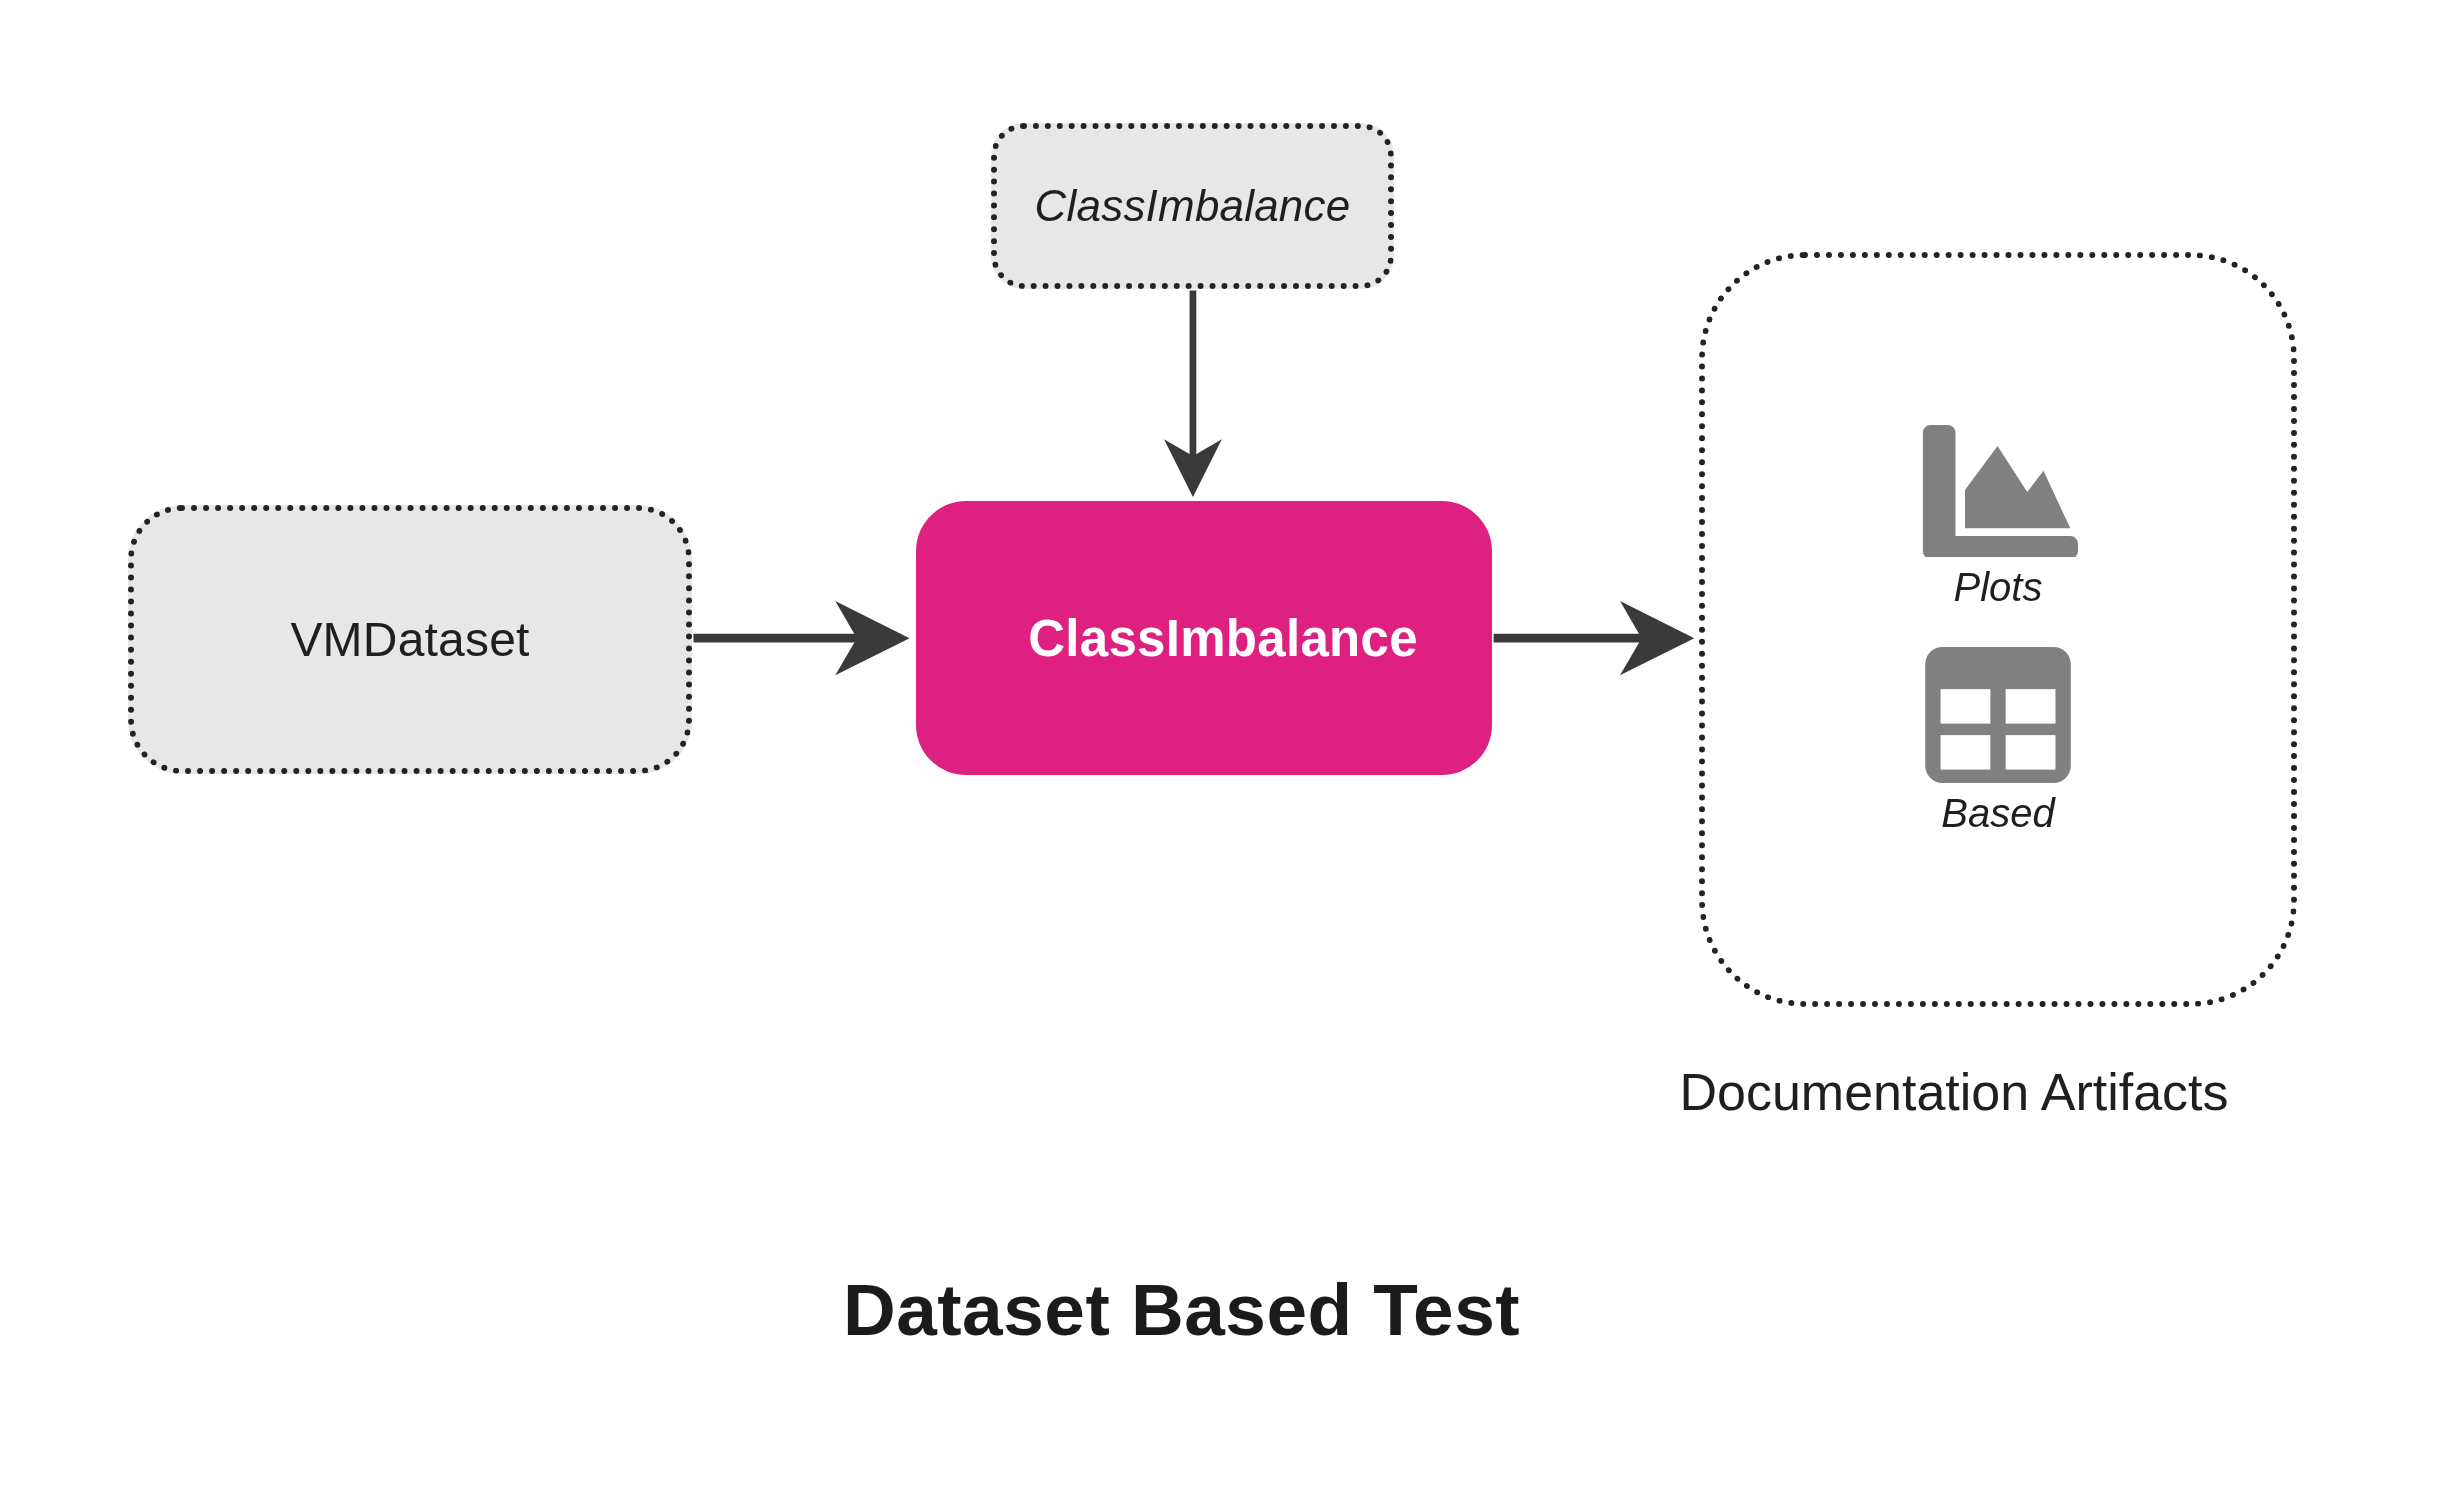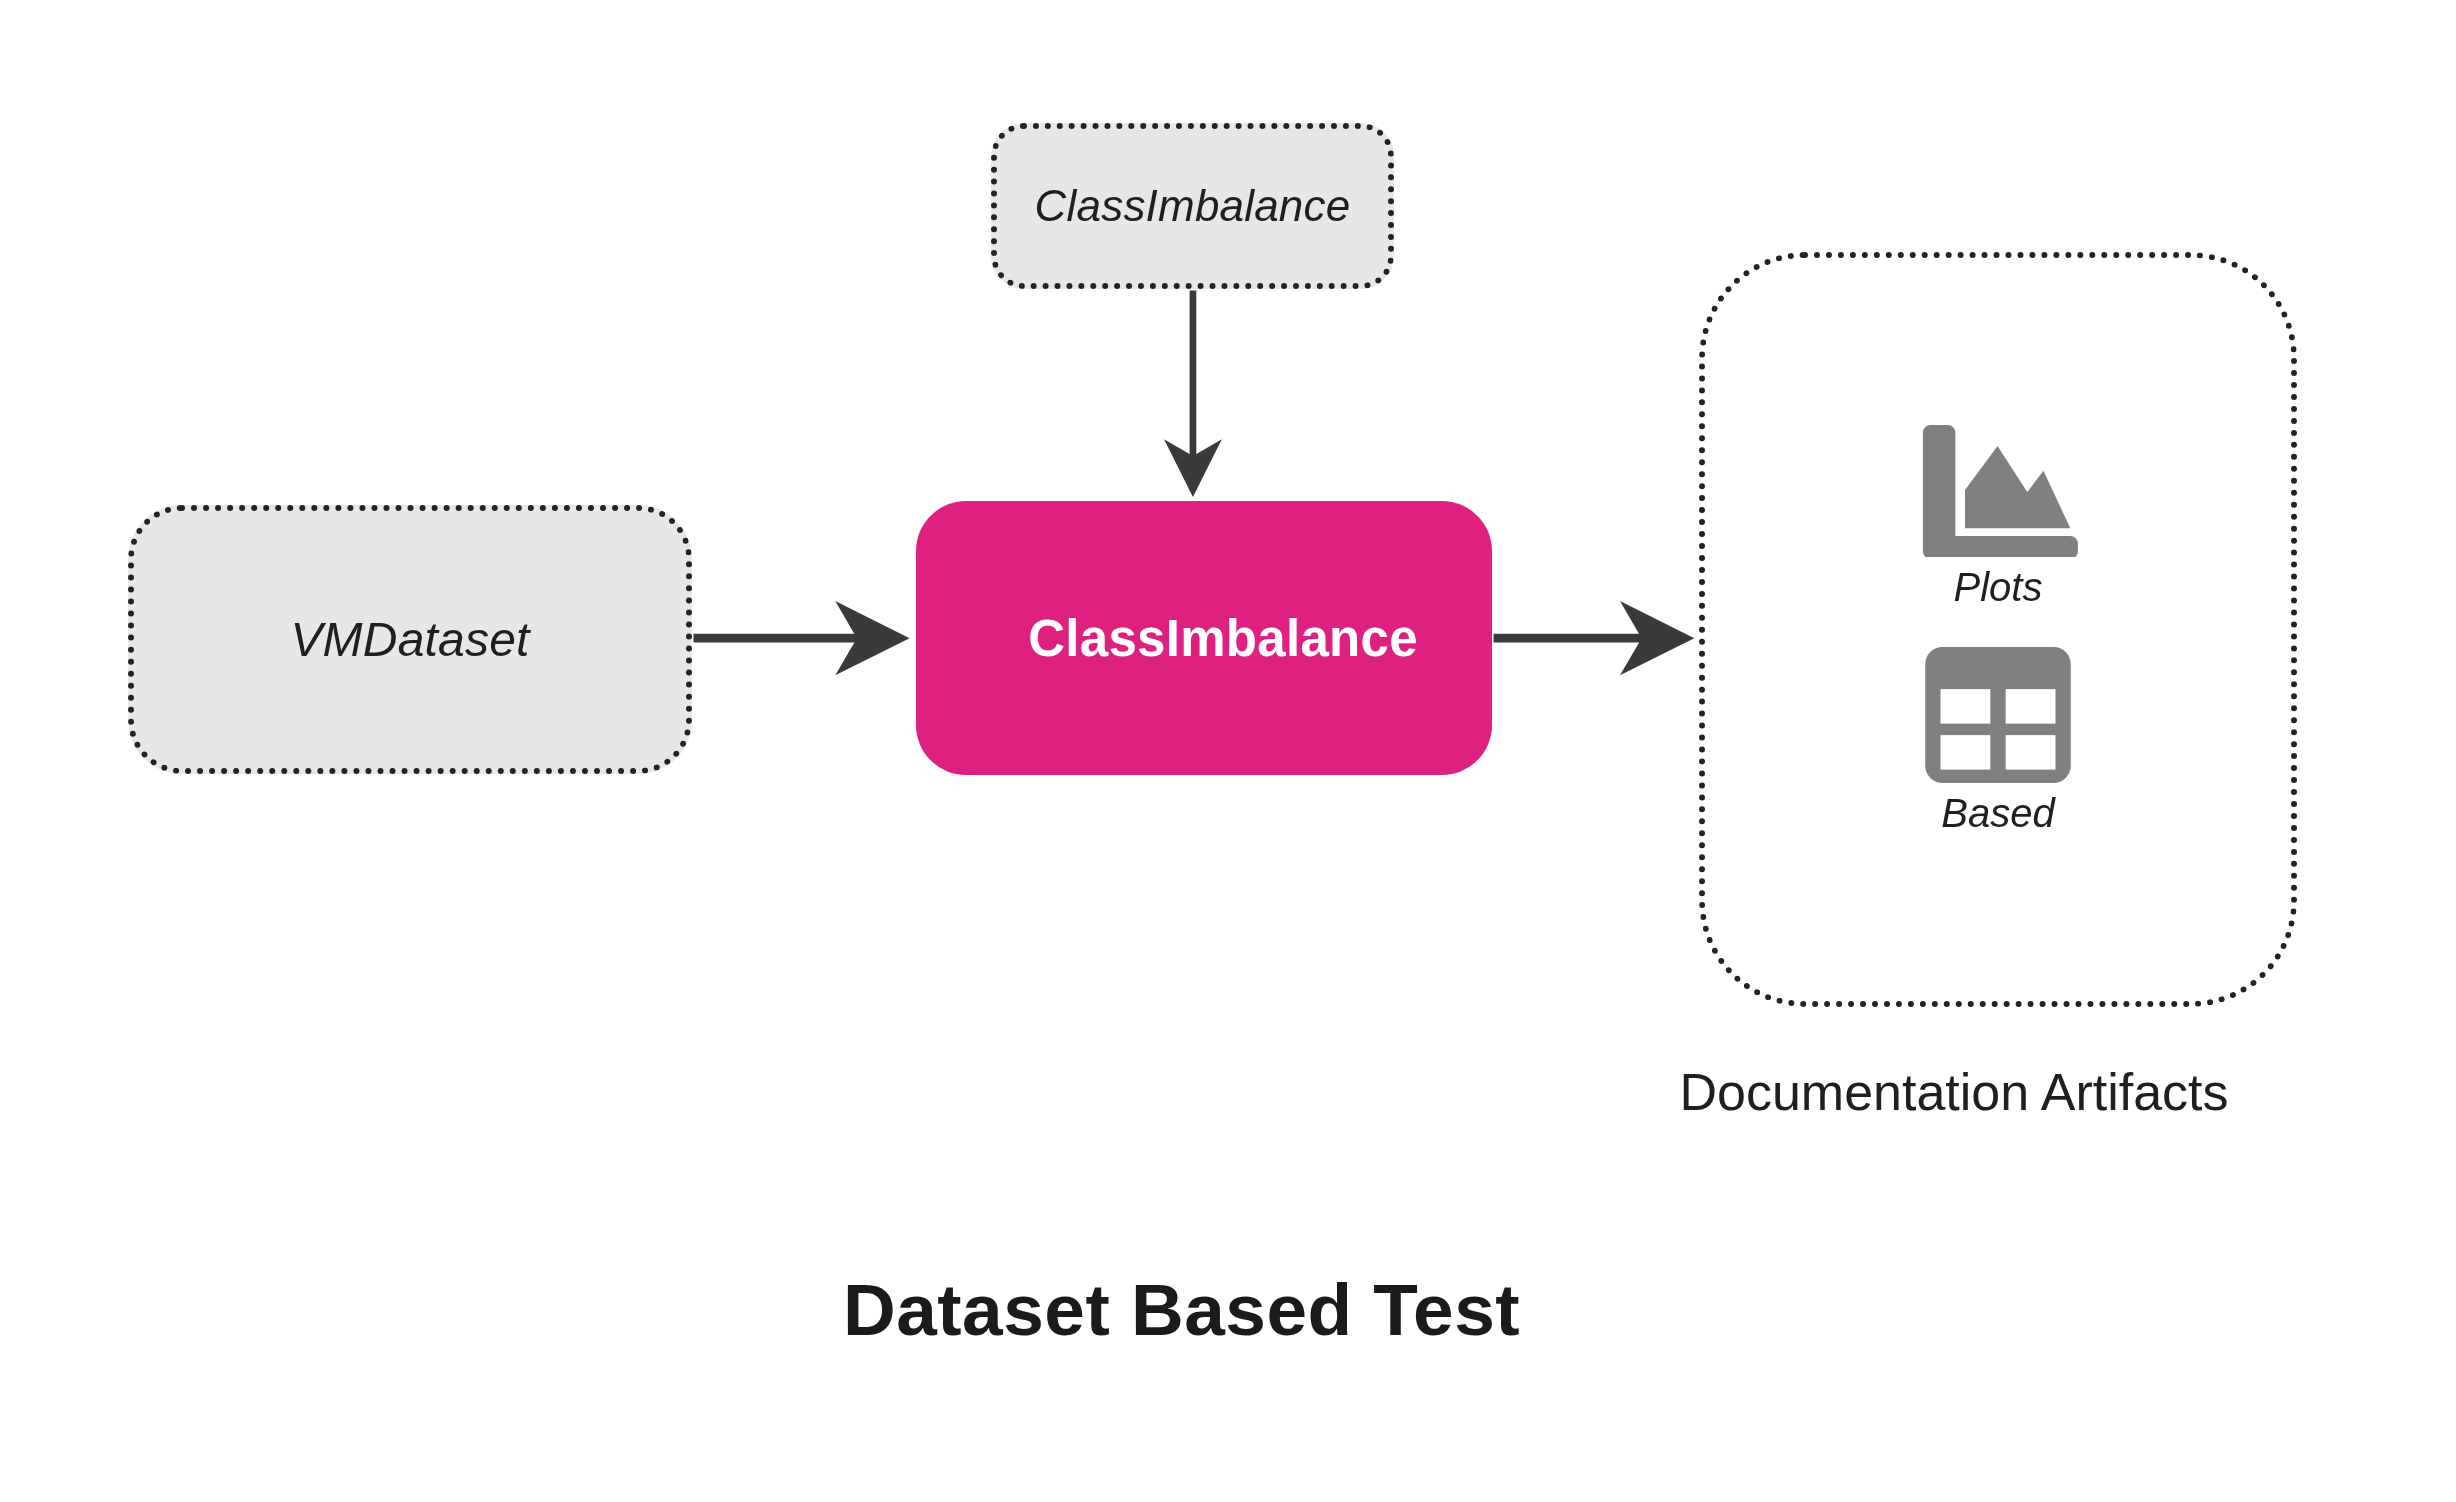--- a/index.html
+++ b/index.html
@@ -52,21 +52,20 @@
     border-radius: 33px;
   }
 
   
   #dataset-node {
     left: 128px;
     top: 505px;
     width: 564px;
     height: 269px;
     border-radius: 54px;
-    font-style: italic;
   }
 
   
   #test-node {
     left: 916px;
     top: 501px;
     width: 576px;
     height: 274px;
     border-radius: 50px;
     background: #de2180;

